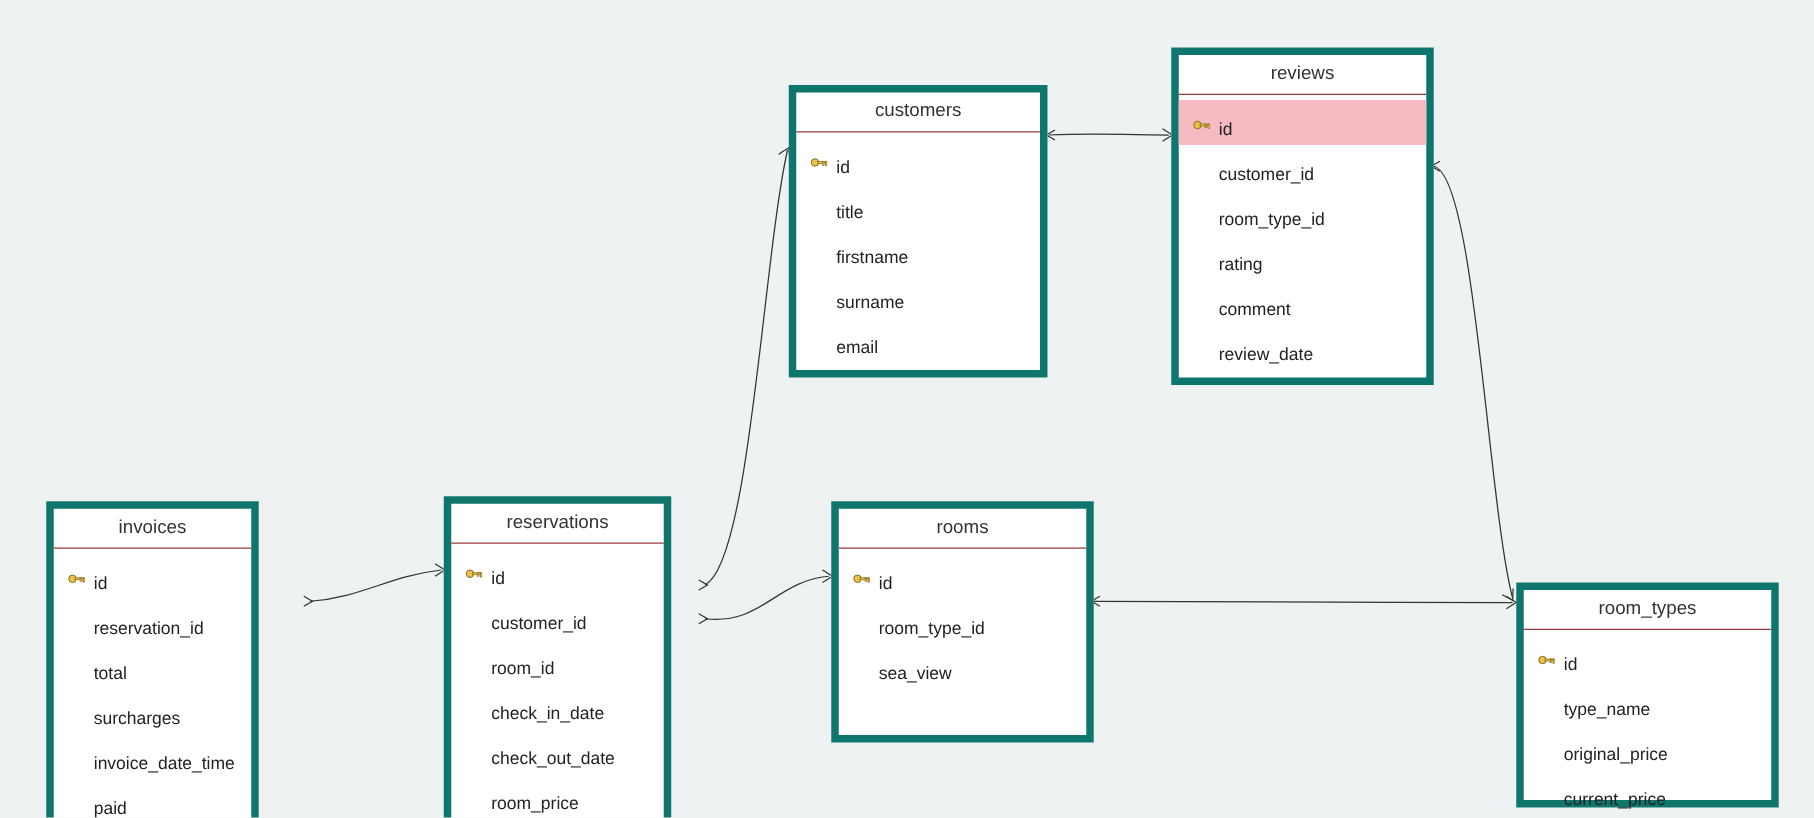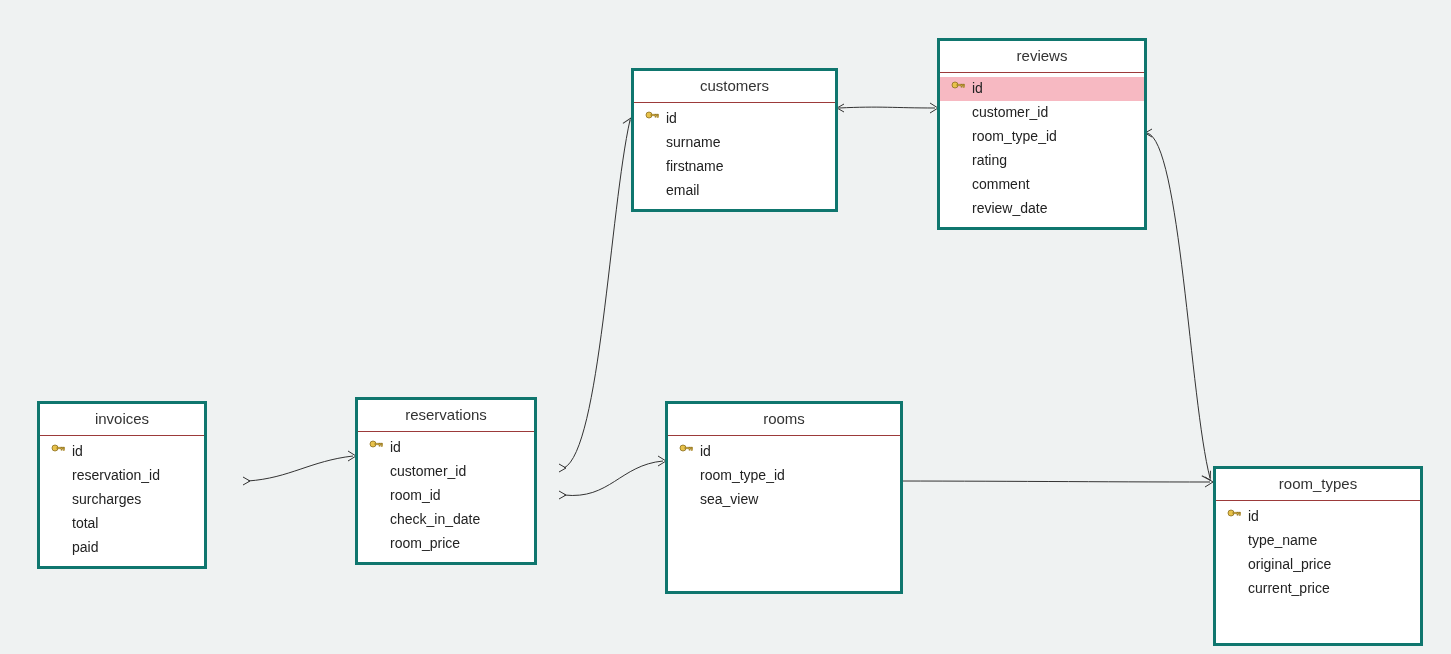--- a/index.html
+++ b/index.html
@@ -15,38 +15,38 @@
     overflow: hidden;
   }
   .canvas {
     position: relative;
     width: 1451px;
     height: 654px;
   }
   .table-box {
     position: absolute;
     background: #fff;
-    border: 3px solid #0f766e;
+    border: 6px solid #0f766e;
     box-sizing: border-box;
   }
   .table-header {
     text-align: center;
     padding: 6px 4px 8px 4px;
     border-bottom: 1px solid #9c3a3a;
     font-size: 15px;
     color: #333;
     font-weight: 400;
   }
   .col-list {
     padding: 4px 0 6px 0;
   }
   .col-row {
     display: flex;
     align-items: center;
-    padding: 0 8px 2px 8px;
+    padding: 12px 8px 2px 8px;
     line-height: 22px;
   }
   .col-row.selected {
     background: #f7b9c2;
   }
   .key-slot {
     width: 20px;
     display: inline-flex;
     justify-content: center;
     align-items: center;
@@ -116,25 +116,29 @@
             </svg>
           </span>
         <span class="col-name">id</span>
       </div>
       <div class="col-row">
         <span class="key-slot"></span>
         <span class="col-name">reservation_id</span>
       </div>
       <div class="col-row">
         <span class="key-slot"></span>
+        <span class="col-name">total</span>
+      </div>
+      <div class="col-row">
+        <span class="key-slot"></span>
         <span class="col-name">surcharges</span>
       </div>
       <div class="col-row">
         <span class="key-slot"></span>
-        <span class="col-name">total</span>
+        <span class="col-name">invoice_date_time</span>
       </div>
       <div class="col-row">
         <span class="key-slot"></span>
         <span class="col-name">paid</span>
       </div>
     </div>
   </div>
 
   <div class="table-box" style="left:355px; top:397px; width:182px;">
     <div class="table-header">reservations</div>
@@ -154,52 +158,60 @@
       <div class="col-row">
         <span class="key-slot"></span>
         <span class="col-name">room_id</span>
       </div>
       <div class="col-row">
         <span class="key-slot"></span>
         <span class="col-name">check_in_date</span>
       </div>
       <div class="col-row">
         <span class="key-slot"></span>
+        <span class="col-name">check_out_date</span>
+      </div>
+      <div class="col-row">
+        <span class="key-slot"></span>
         <span class="col-name">room_price</span>
       </div>
     </div>
   </div>
 
   <div class="table-box" style="left:631px; top:68px; width:207px;">
     <div class="table-header">customers</div>
     <div class="col-list">
       <div class="col-row">
         <span class="key-slot">
             <svg class="key-icon">
               <use href="#keyglyph"></use>
             </svg>
           </span>
         <span class="col-name">id</span>
       </div>
       <div class="col-row">
         <span class="key-slot"></span>
+        <span class="col-name">title</span>
+      </div>
+      <div class="col-row">
+        <span class="key-slot"></span>
+        <span class="col-name">firstname</span>
+      </div>
+      <div class="col-row">
+        <span class="key-slot"></span>
         <span class="col-name">surname</span>
       </div>
       <div class="col-row">
         <span class="key-slot"></span>
-        <span class="col-name">firstname</span>
-      </div>
-      <div class="col-row">
-        <span class="key-slot"></span>
         <span class="col-name">email</span>
       </div>
     </div>
   </div>
 
-  <div class="table-box" style="left:665px; top:401px; width:238px; height:193px;">
+  <div class="table-box" style="left:665px; top:401px; width:210px; height:193px;">
     <div class="table-header">rooms</div>
     <div class="col-list">
       <div class="col-row">
         <span class="key-slot">
             <svg class="key-icon">
               <use href="#keyglyph"></use>
             </svg>
           </span>
         <span class="col-name">id</span>
       </div>

